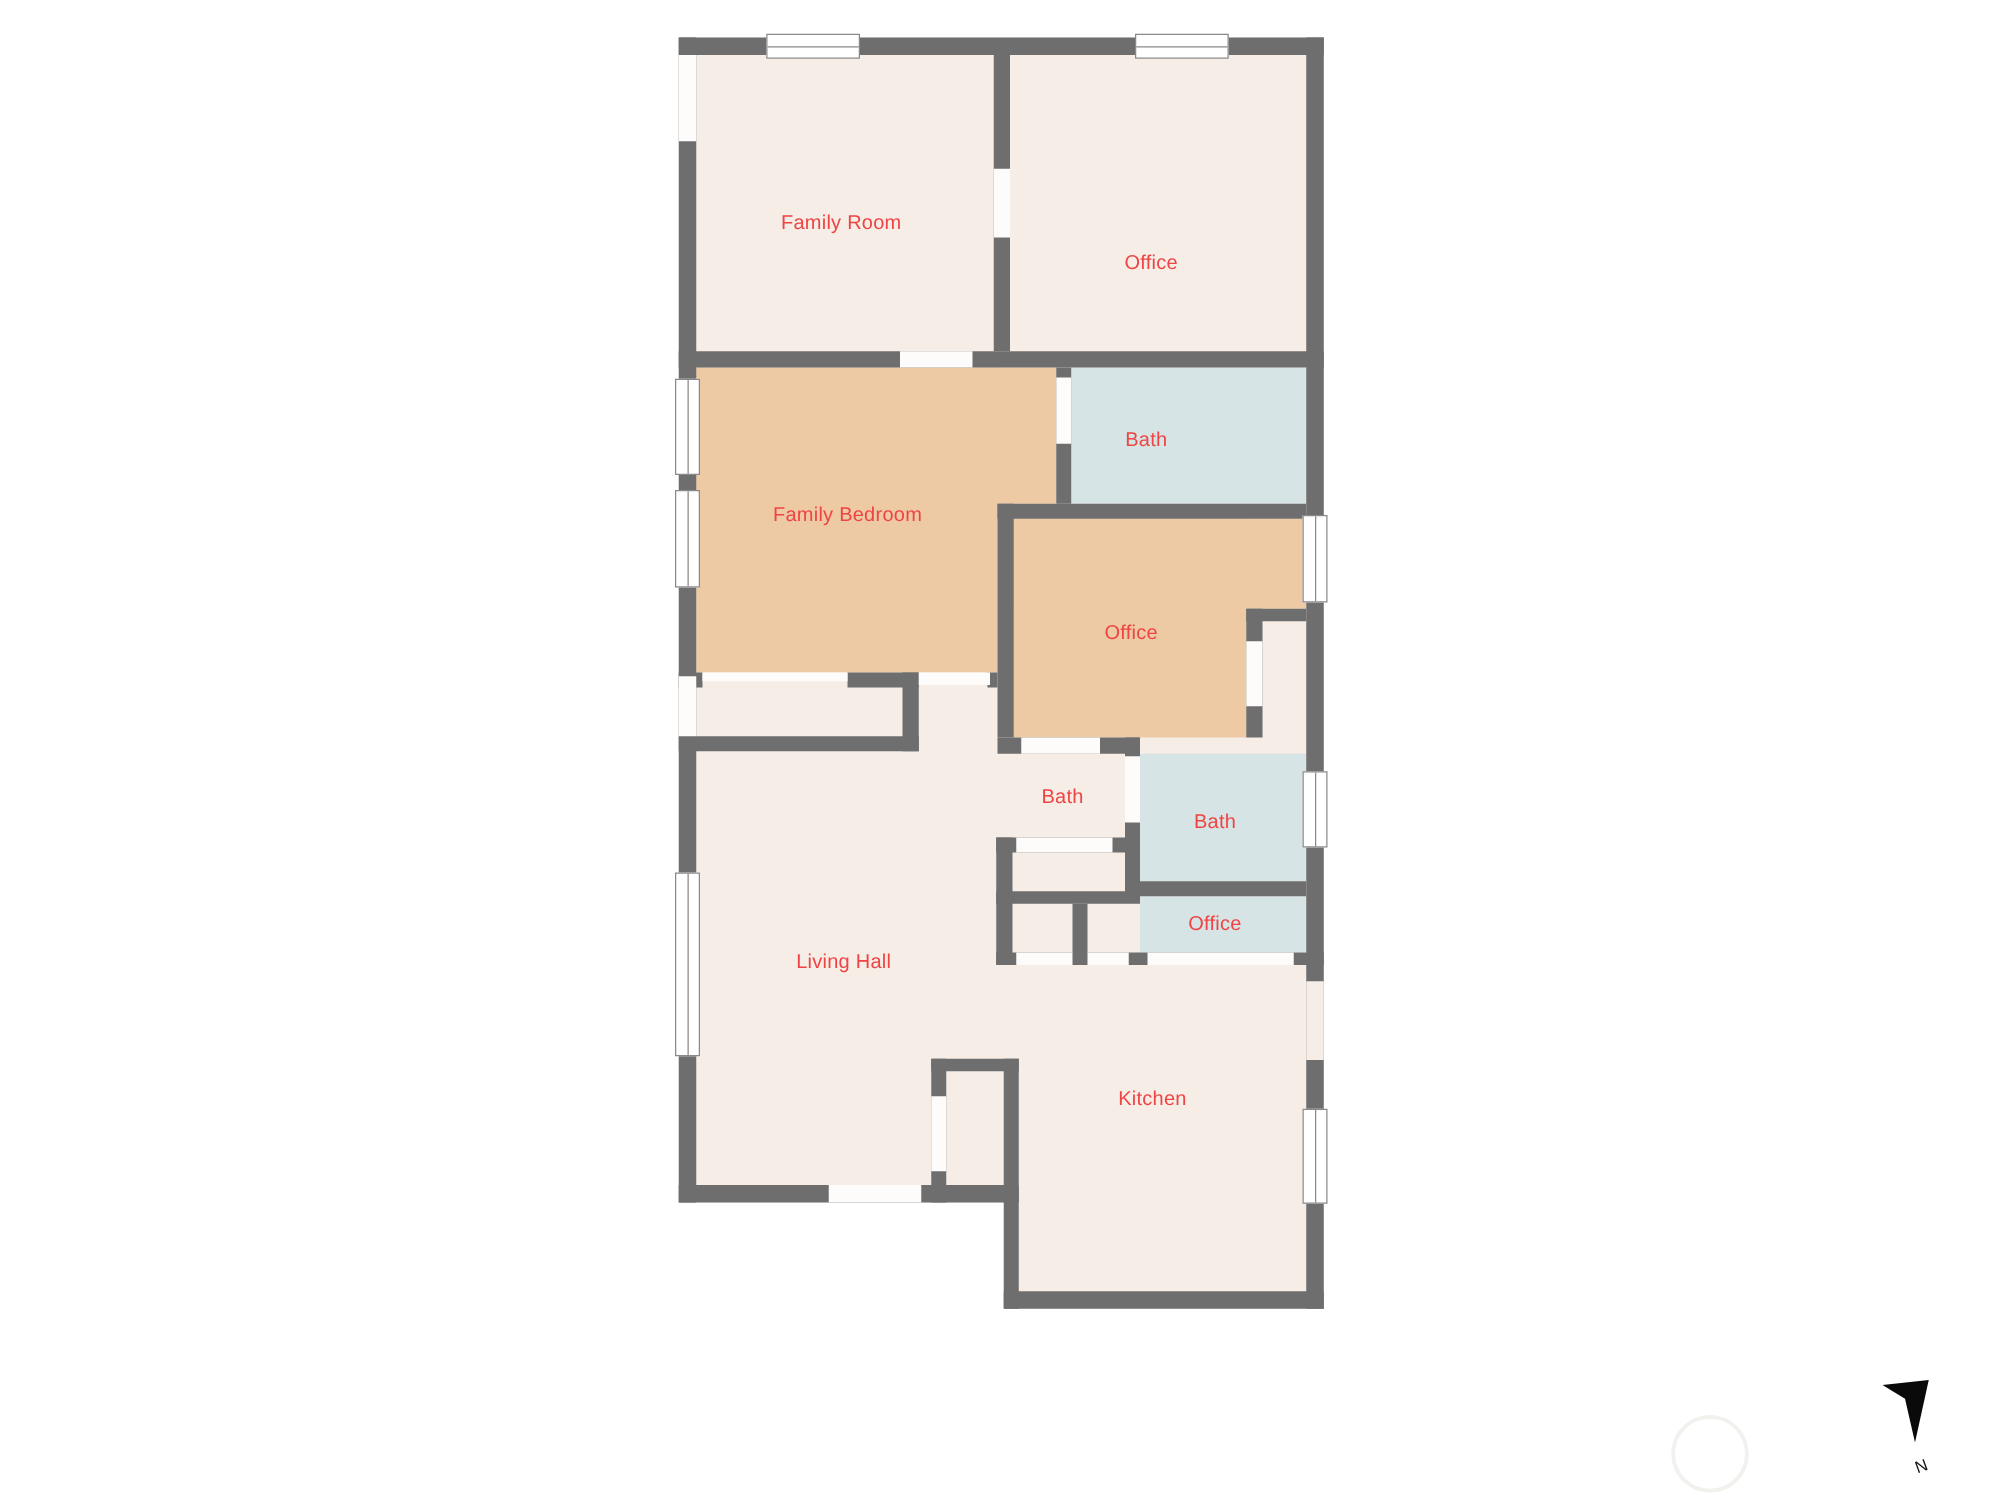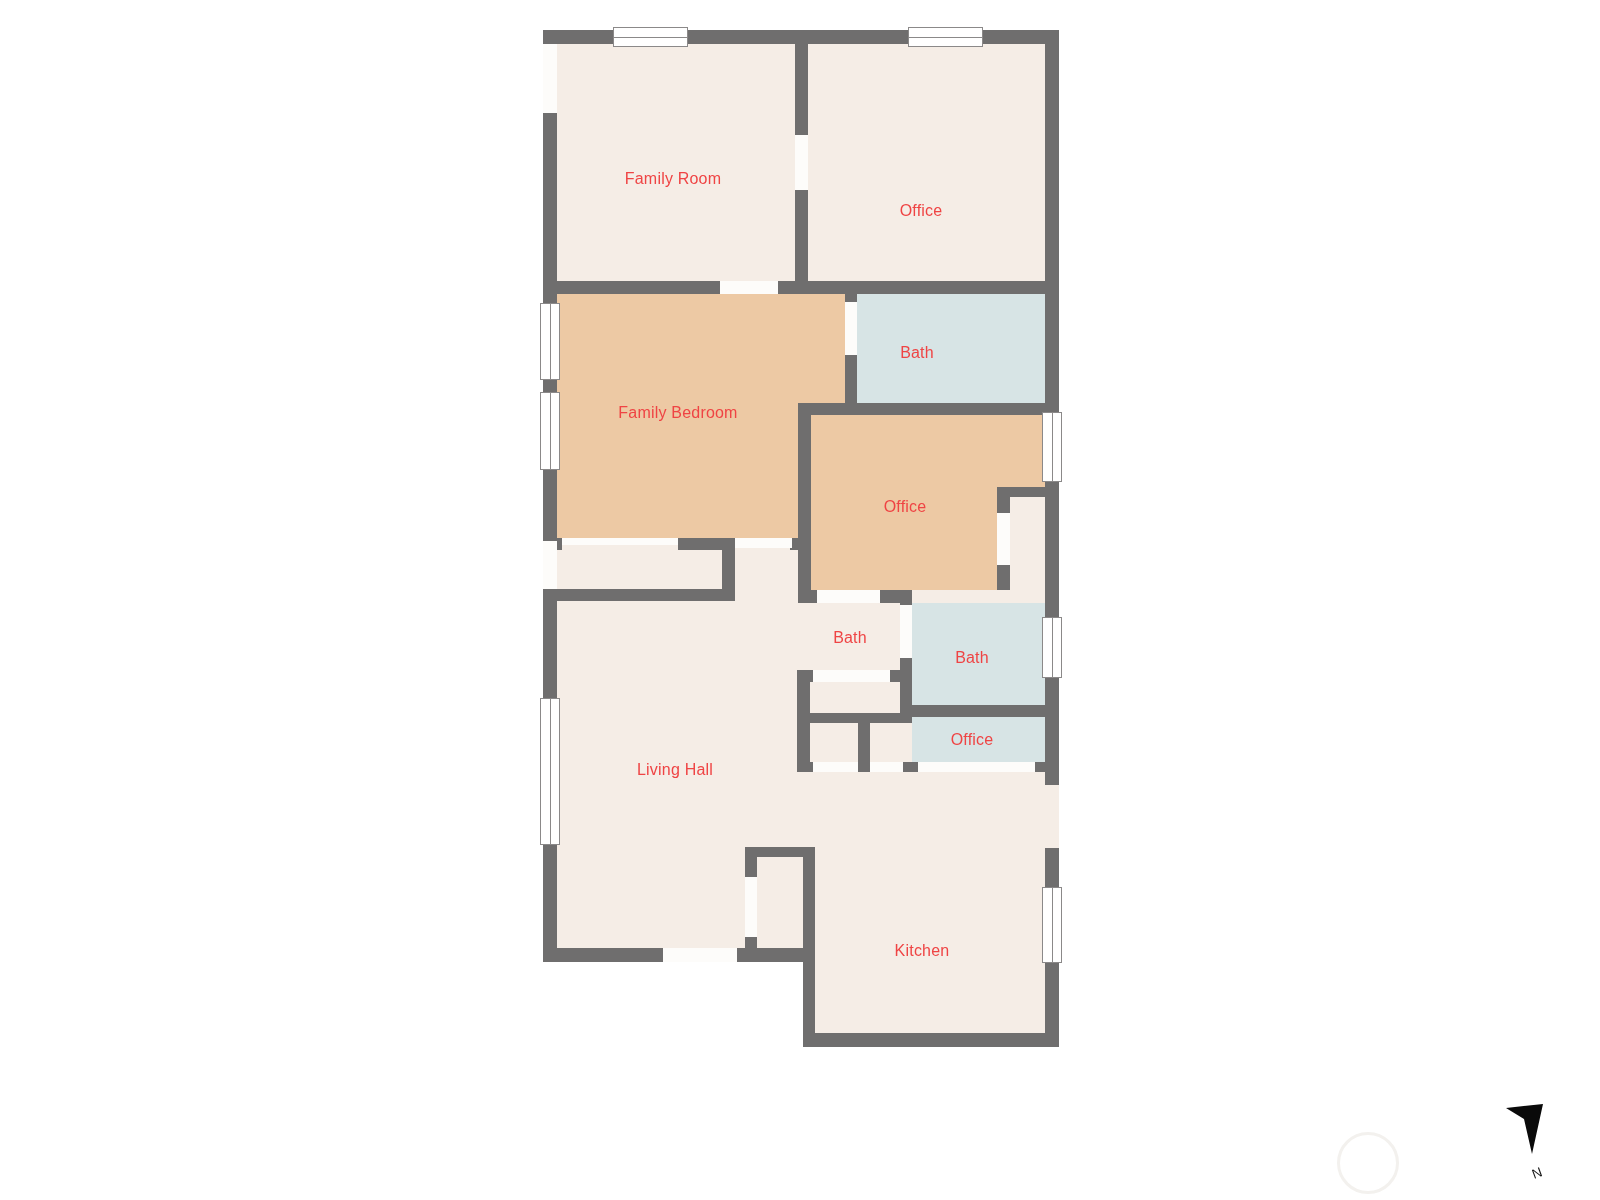--- a/index.html
+++ b/index.html
@@ -106,21 +106,21 @@
       </div>
       <div class="room-label" style="left: 673px; top: 179px;">Family Room</div>
       <div class="room-label" style="left: 921px; top: 179px; margin-top: 32px;">Office</div>
       <div class="room-label" style="left: 678px; top: 413px;">Family Bedroom</div>
       <div class="room-label" style="left: 917px; top: 353px;">Bath</div>
       <div class="room-label" style="left: 905px; top: 507px;">Office</div>
       <div class="room-label" style="left: 850px; top: 638px;">Bath</div>
       <div class="room-label" style="left: 972px; top: 658px;">Bath</div>
       <div class="room-label" style="left: 972px; top: 740px;">Office</div>
       <div class="room-label" style="left: 675px; top: 770px;">Living Hall</div>
-      <div class="room-label" style="left: 922px; top: 951px;">Kitchen</div>
+      <div class="room-label" style="left: 922px; top: 880px;">Kitchen</div>
     </div>
 
   <svg id="compass" viewBox="0 0 90 100" xmlns="http://www.w3.org/2000/svg">
     <polygon fill="#0a0a0a" points="26,18 63,14 52,64 44,29"></polygon>
   </svg>
   <span id="north-label">N</span>
 
   <div id="watermark"></div>
 </div>
 

